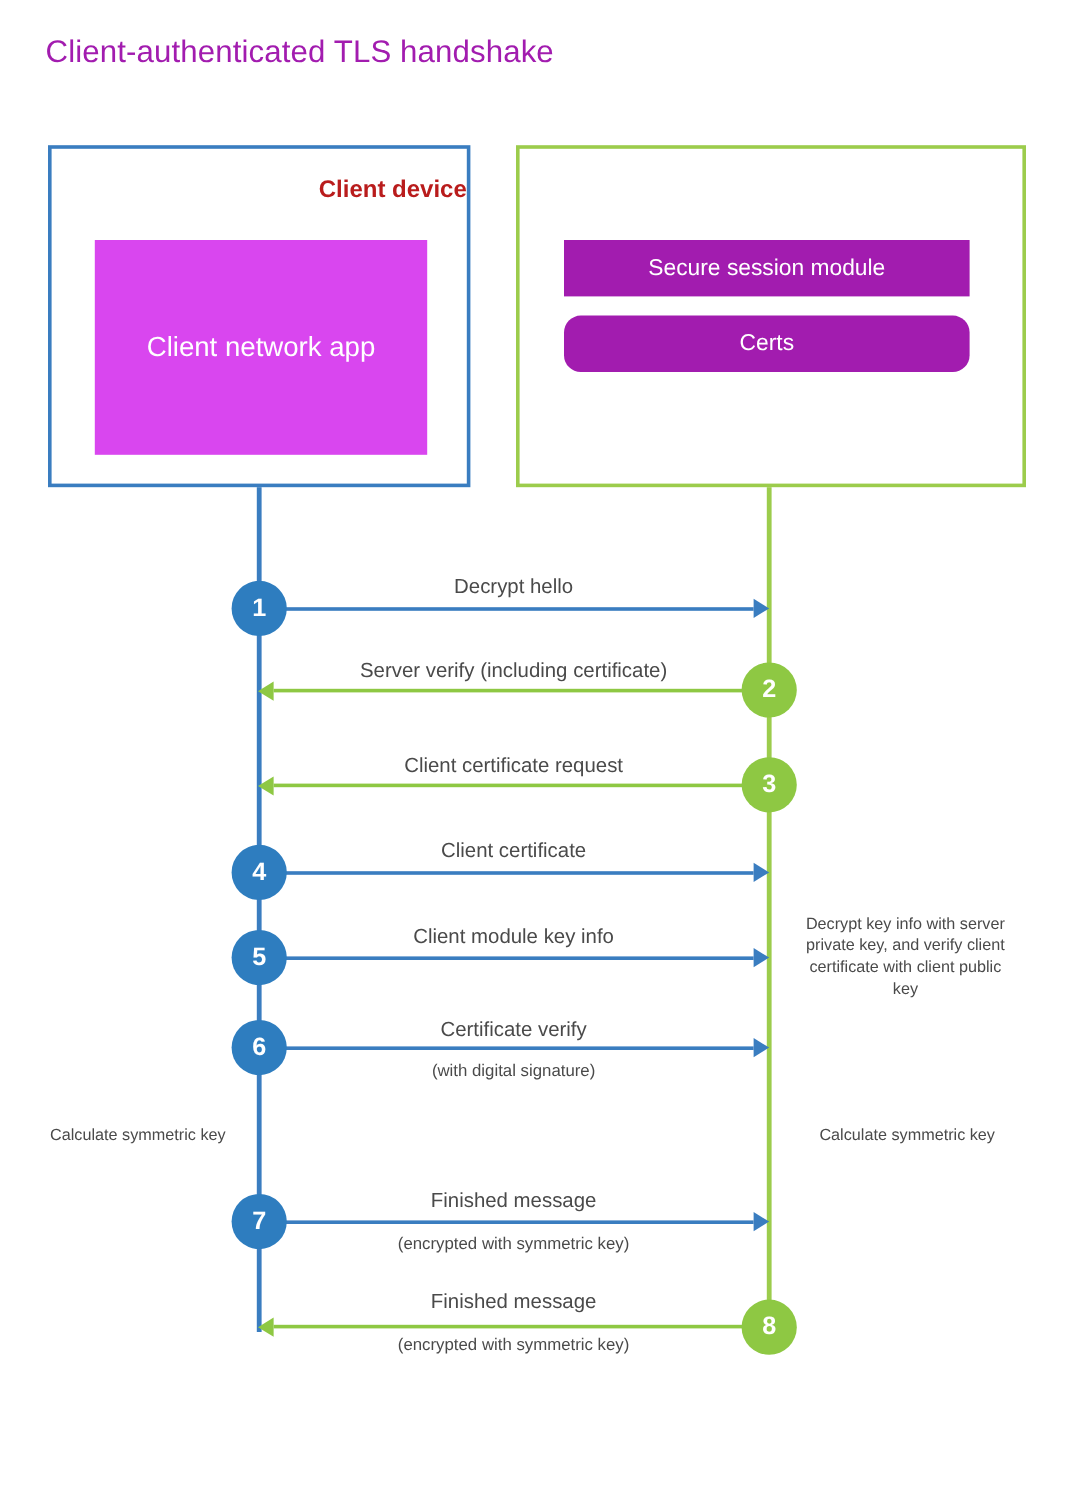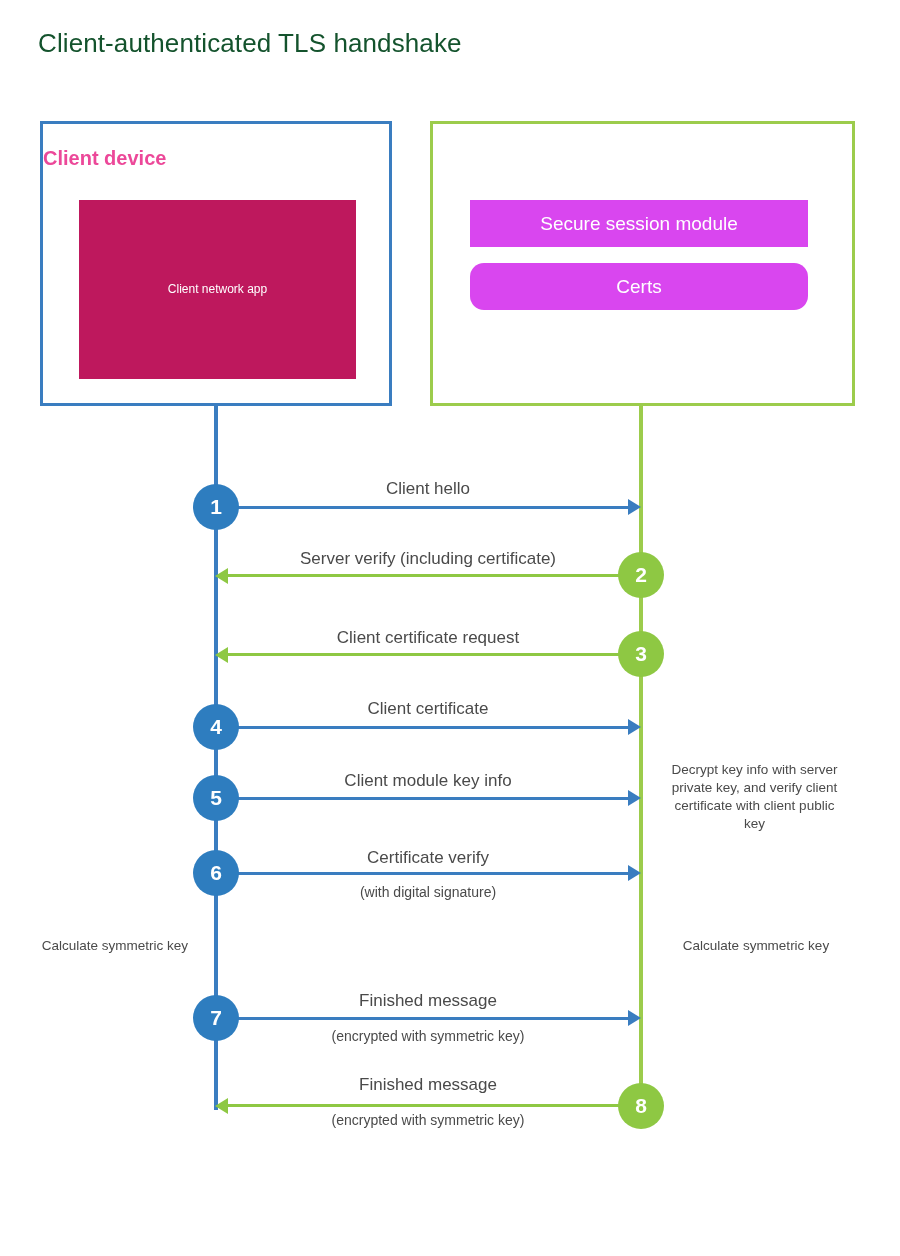--- a/index.html
+++ b/index.html
@@ -23,21 +23,21 @@
     height: 1256px;
   }
 
   
   .title {
     position: absolute;
     left: 38px;
     top: 28px;
     font-size: 26px;
     font-weight: 400;
-    color: #14532d;
+    color: #a21caf;
     letter-spacing: 0.1px;
     white-space: nowrap;
   }
 
   
   .party-box {
     position: absolute;
     background: #ffffff;
     box-sizing: border-box;
   }
@@ -52,48 +52,48 @@
     left: 430px;
     top: 121px;
     width: 425px;
     height: 285px;
     border: 3px solid #9ccc4c;
   }
   .party-title {
     position: absolute;
     left: 0; right: 0;
     top: 23px;
-    text-align: left;
+    text-align: right;
     font-size: 20px;
     font-weight: bold;
-    color: #ec4899;
+    color: #b91c1c;
   }
 
   .client-app {
     position: absolute;
     left: 36px;
     top: 76px;
     width: 277px;
     height: 179px;
-    background: #be185d;
+    background: #d946ef;
     color: #ffffff;
-    font-size: 12px;
+    font-size: 23px;
     line-height: 27px;
     display: flex;
     align-items: center;
     justify-content: center;
     text-align: center;
   }
 
   .server-bar {
     position: absolute;
     left: 37px;
     width: 338px;
     height: 47px;
-    background: #d946ef;
+    background: #a21caf;
     color: #ffffff;
     font-size: 19px;
     display: flex;
     align-items: center;
     justify-content: center;
     text-align: center;
   }
   .server-bar.b0 { top: 76px; }
   .server-bar.b1 { top: 139px; border-radius: 14px; }
   .server-bar.b2 { top: 202px; }
@@ -187,21 +187,21 @@
   </div>
 
   <div class="party-box server">
     <div class="server-bar b0">Secure session module</div>
     <div class="server-bar b1">Certs</div>
   </div>
 
   <div class="lifeline client-line"></div>
   <div class="lifeline server-line"></div>
 
-  <div class="msg-label" style="left:228px; top:479px; width:400px;">Client hello</div>
+  <div class="msg-label" style="left:228px; top:479px; width:400px;">Decrypt hello</div>
   <div class="msg-line blue" style="left:216px; top:506px; width:412px;"></div>
   <div class="arrow-head right blue" style="left:628px; top:499px;"></div>
   <div class="step-circle blue" style="left:193px; top:484px;">1</div>
 
   <div class="msg-label" style="left:228px; top:549px; width:400px;">Server verify (including certificate)</div>
   <div class="msg-line green" style="left:228px; top:574px; width:412px;"></div>
   <div class="arrow-head left green" style="left:215px; top:568px;"></div>
   <div class="step-circle green" style="left:618px; top:552px;">2</div>
 
   <div class="msg-label" style="left:228px; top:628px; width:400px;">Client certificate request</div>

